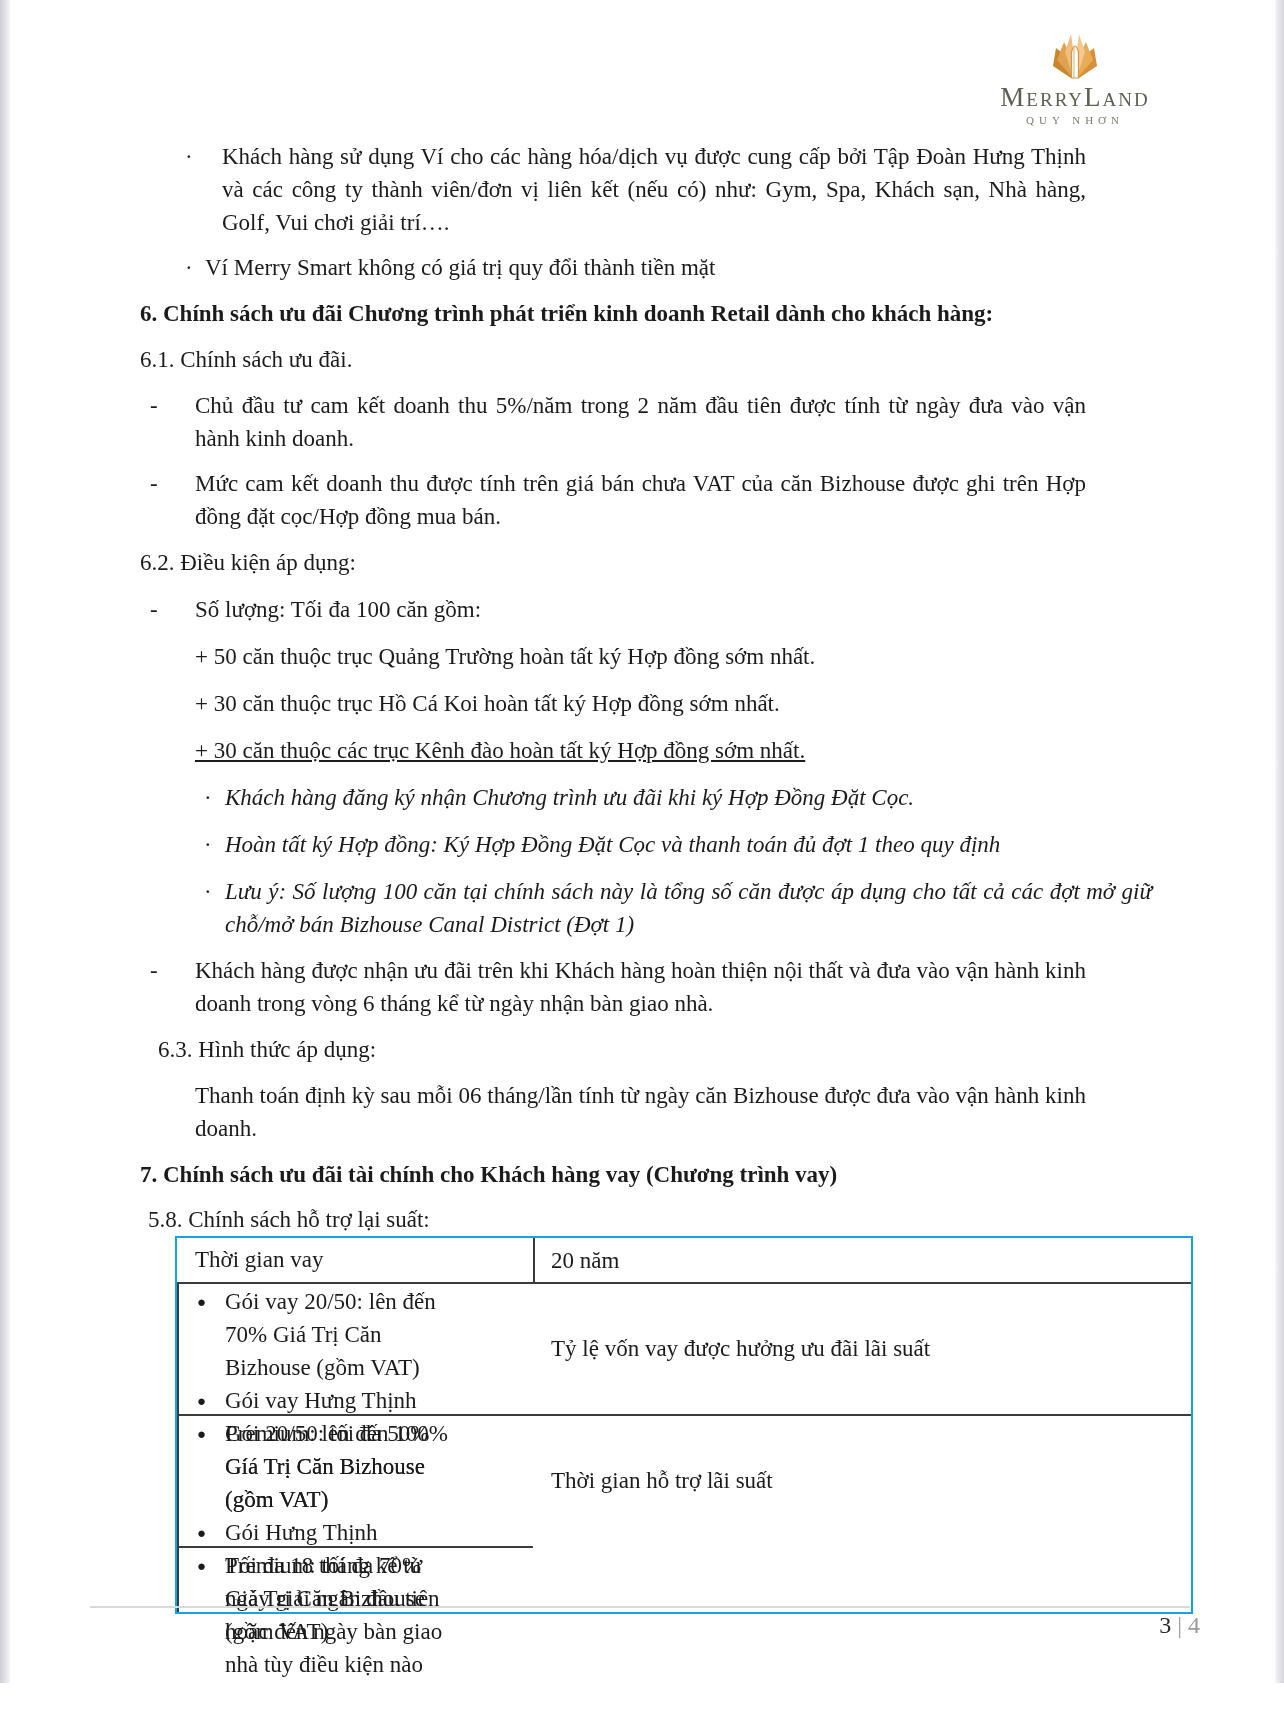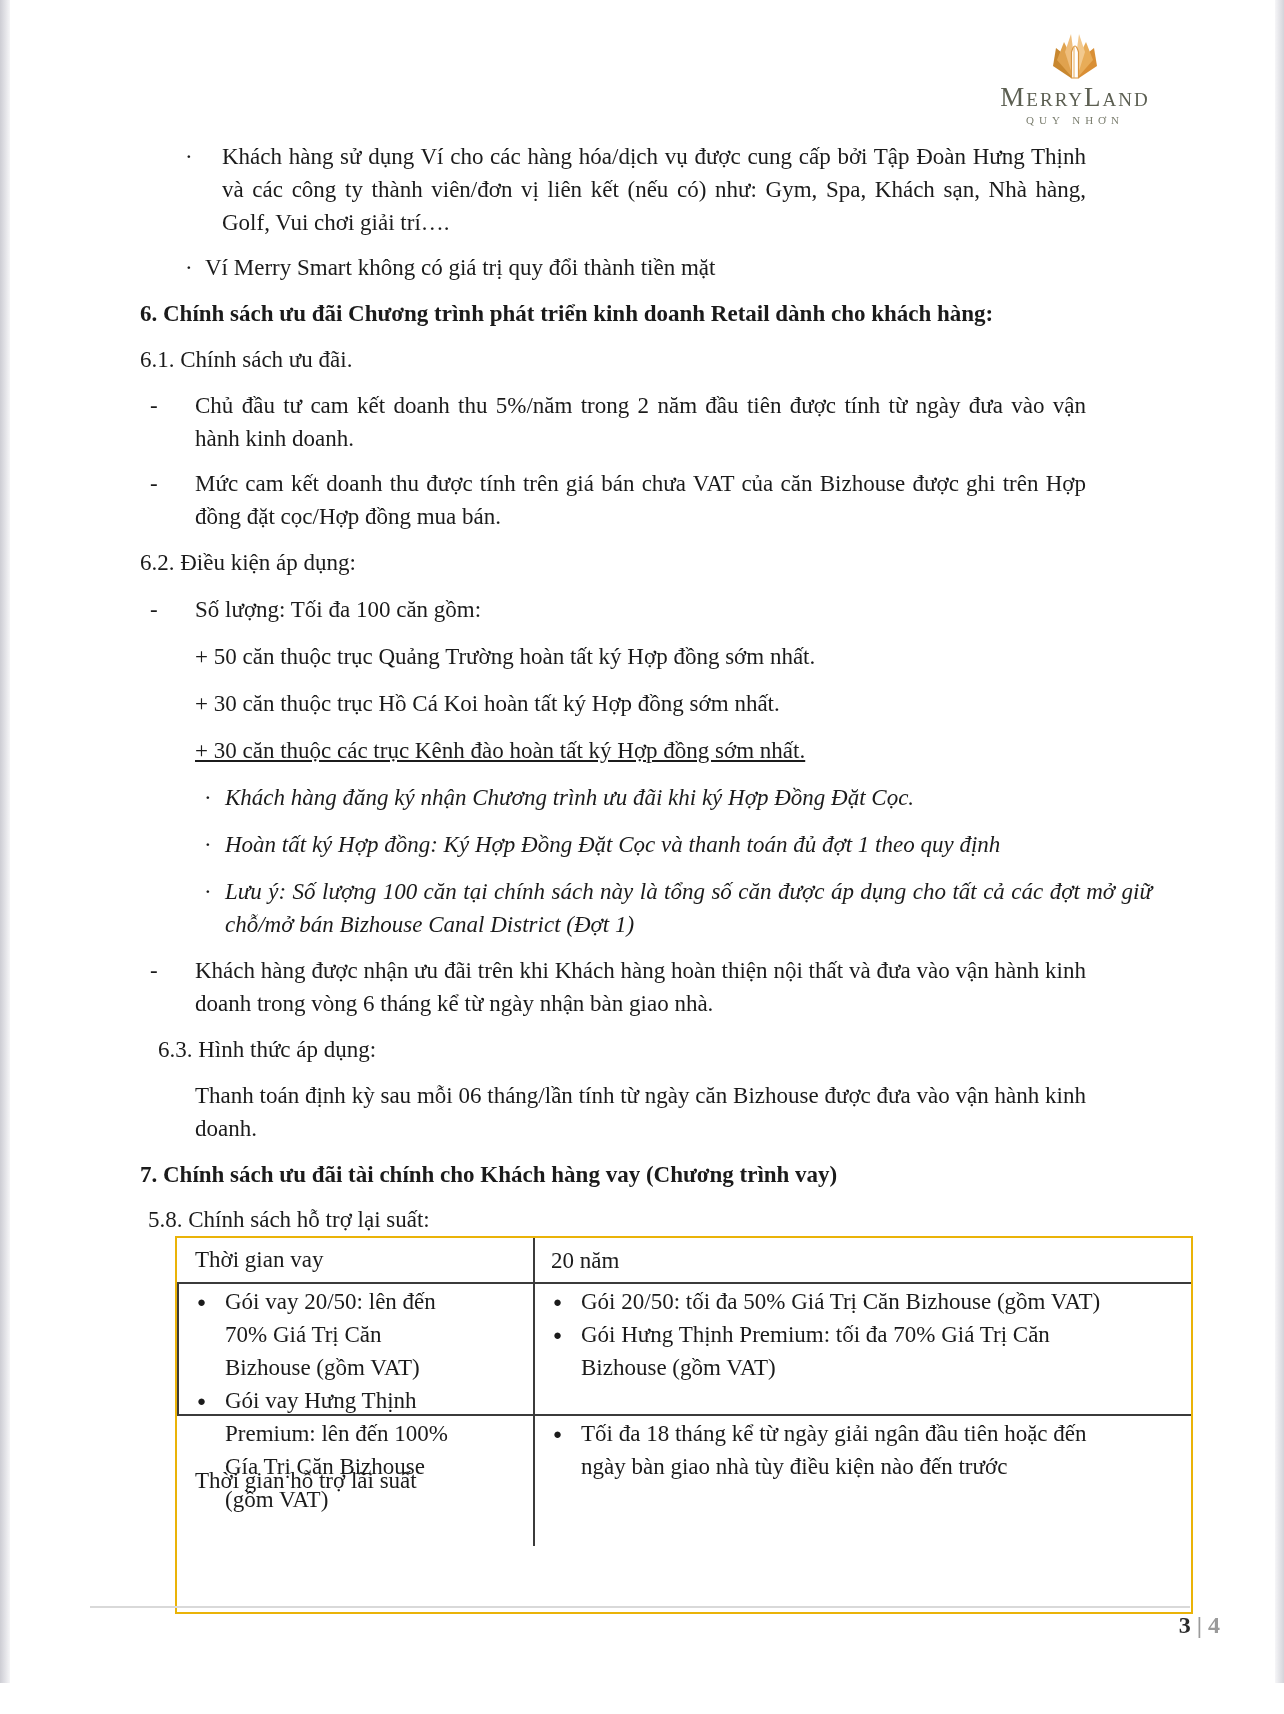--- a/index.html
+++ b/index.html
@@ -32,34 +32,34 @@
   .dash{padding-left:55px;}
   .dash .mk{left:10px;}
   .plus{padding-left:55px;}
   .note{padding-left:85px;margin-right:-66px;}
   .note .mk{left:64px;font-style:normal;}
   .indent{padding-left:55px;}
   .h71{margin-left:8px;margin-bottom:0;}
 
   
   .tbl{
-    margin-left:35px;width:1014px;border:2px solid #eab308;
+    margin-left:35px;width:1014px;border:2px solid #0ea5e9;
     display:grid;grid-template-columns:356px 1fr;grid-template-rows:44px 132px 132px 66px;
   }
   .tcell{box-sizing:border-box;border-color:#3b3b3b;border-style:solid;border-width:0;}
   .c2{border-left-width:2px;padding:1px 75px 0 12px;}
   .rt{border-top-width:2px;}
   .c1{display:flex;align-items:center;padding-left:18px;line-height:32px;}
   .v-plain{display:flex;align-items:center;padding-left:16px;}
   .tbullet{position:relative;padding-left:34px;line-height:33px;}
   .tbullet .mk{left:6px;top:1px;font-size:15px;}
 
   
   .footer-line{position:absolute;left:90px;top:1606px;width:1100px;border-top:2px solid #d9d9d9;}
-  .pagenum{position:absolute;top:1612px;left:972px;width:248px;text-align:right;font-size:24px;font-weight:bold;}
+  .pagenum{position:absolute;top:1612px;left:952px;width:248px;text-align:right;font-size:24px;}
   .pn-cur{color:#2a2a2a;}
   .pn-sep{color:#9a9a9a;margin:0 6px;}
   .pn-tot{color:#9a9a9a;}
 </style>
 </head>
 <body>
 
 <div class="page">
   <div class="edge edge-l"></div>
   <div class="edge edge-r"></div>
@@ -152,20 +152,21 @@
         <div class="tbullet">
           <span class="mk">●</span>
           <span>Gói vay 20/50: lên đến 70% Giá Trị Căn Bizhouse (gồm VAT)</span>
         </div>
         <div class="tbullet">
           <span class="mk">●</span>
           <span>Gói vay Hưng Thịnh Premium: lên đến 100% Gía Trị Căn Bizhouse (gồm VAT)</span>
         </div>
       </div>
 
+      <div class="tcell c1 rt">Tỷ lệ vốn vay được hưởng ưu đãi lãi suất</div>
       <div class="tcell c2 rt">
         <div class="tbullet">
           <span class="mk">●</span>
           <span>Gói 20/50: tối đa 50% Giá Trị Căn Bizhouse (gồm VAT)</span>
         </div>
         <div class="tbullet">
           <span class="mk">●</span>
           <span>Gói Hưng Thịnh Premium: tối đa 70% Giá Trị Căn Bizhouse (gồm VAT)</span>
         </div>
       </div>

